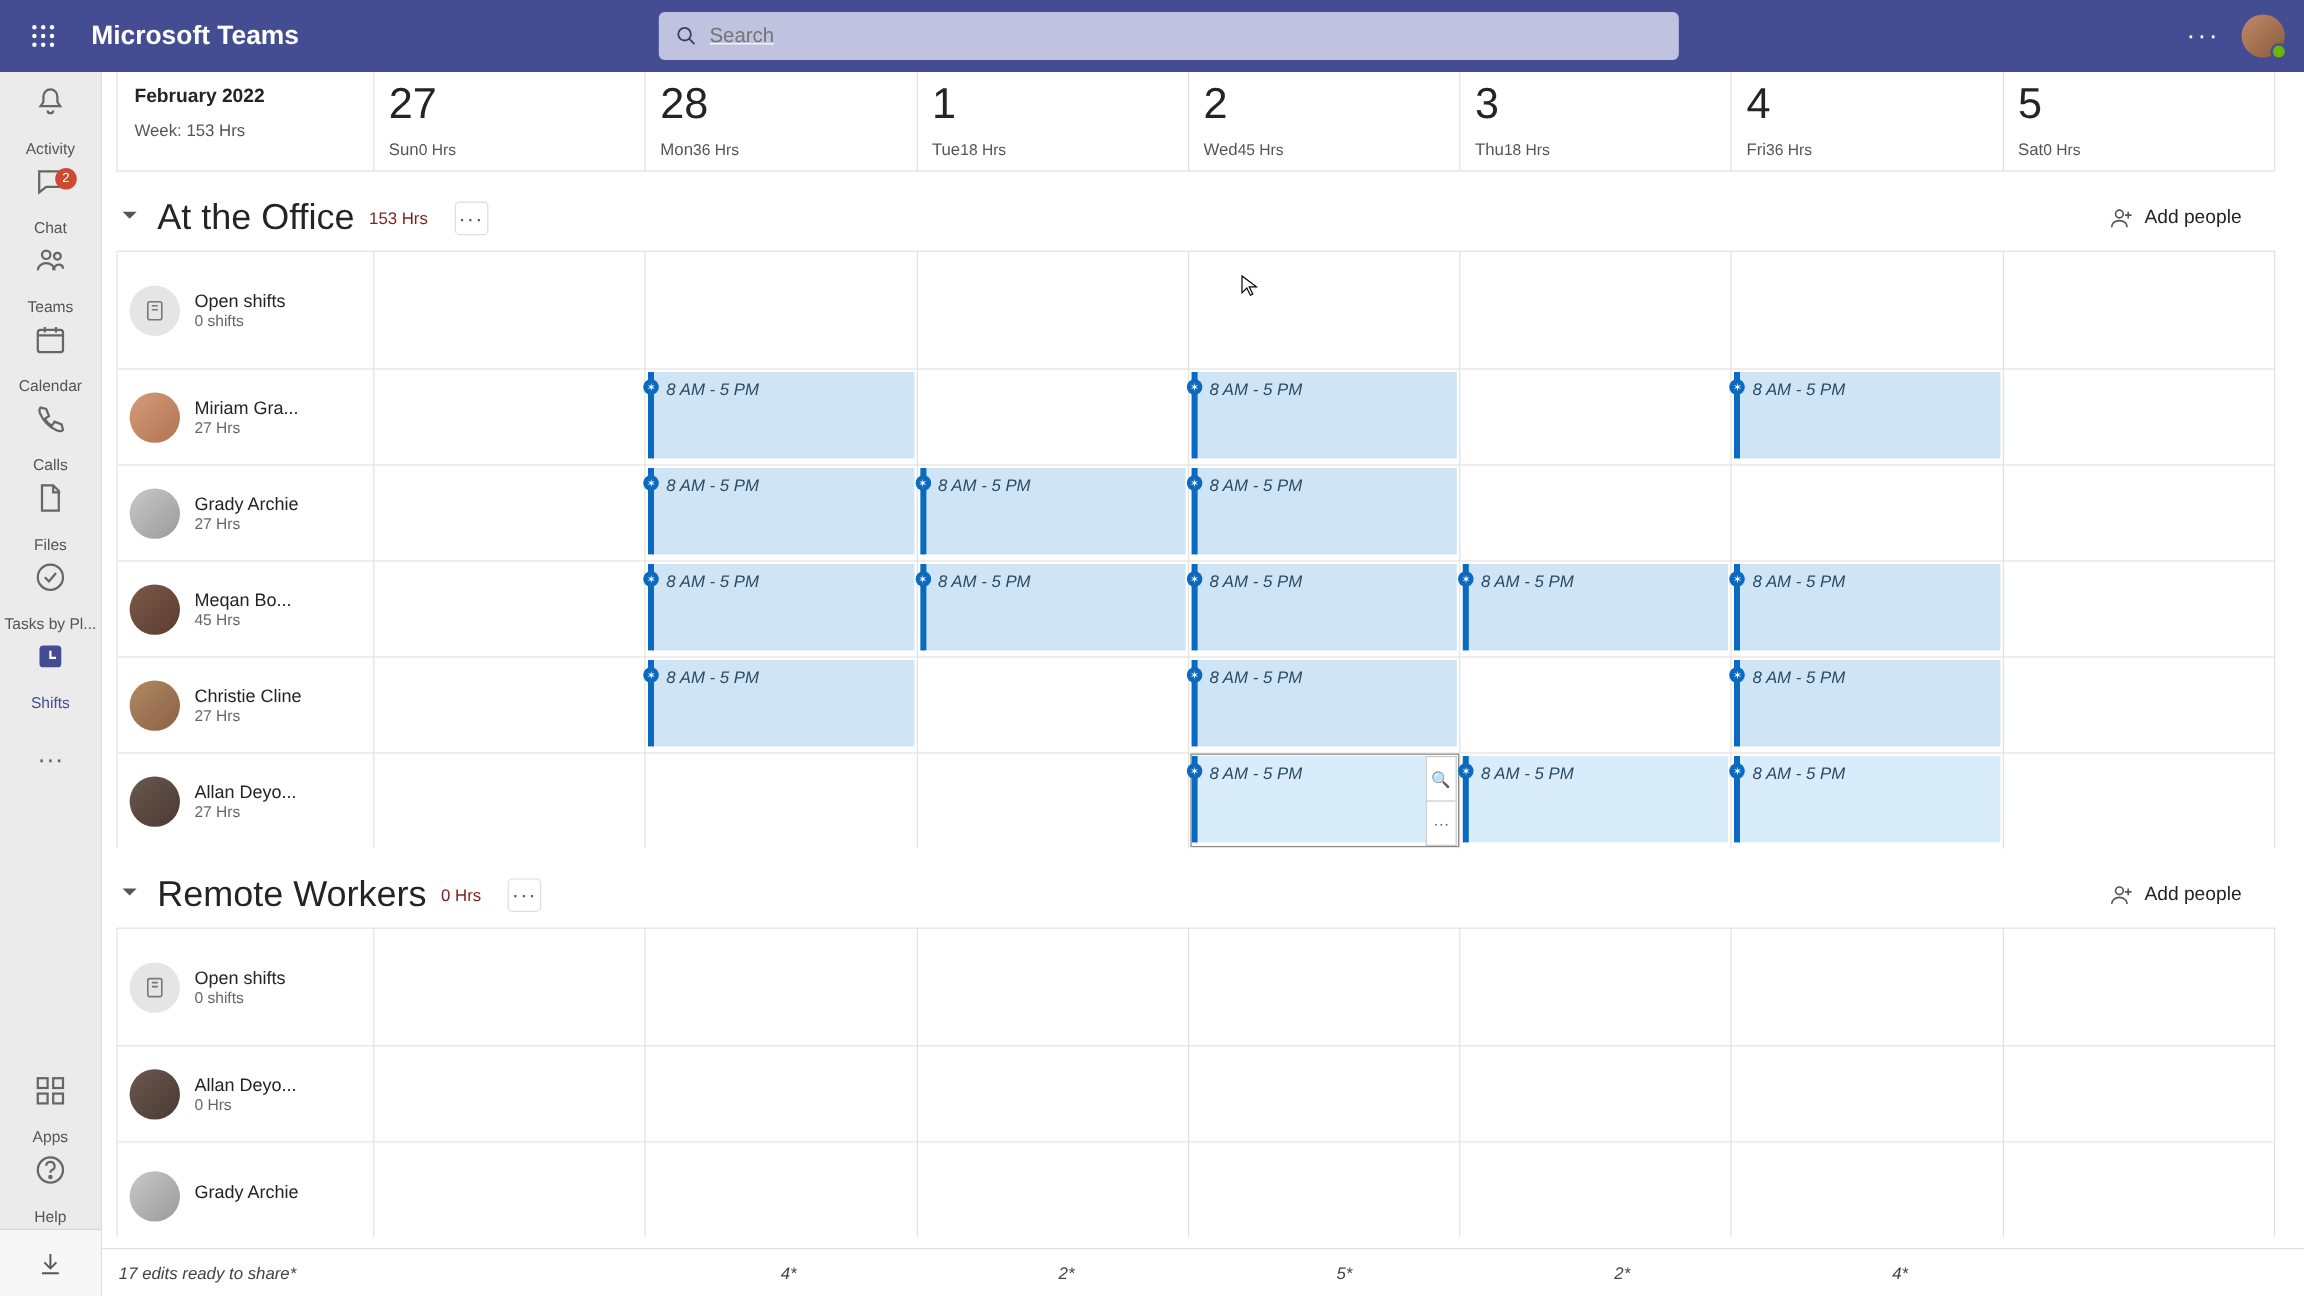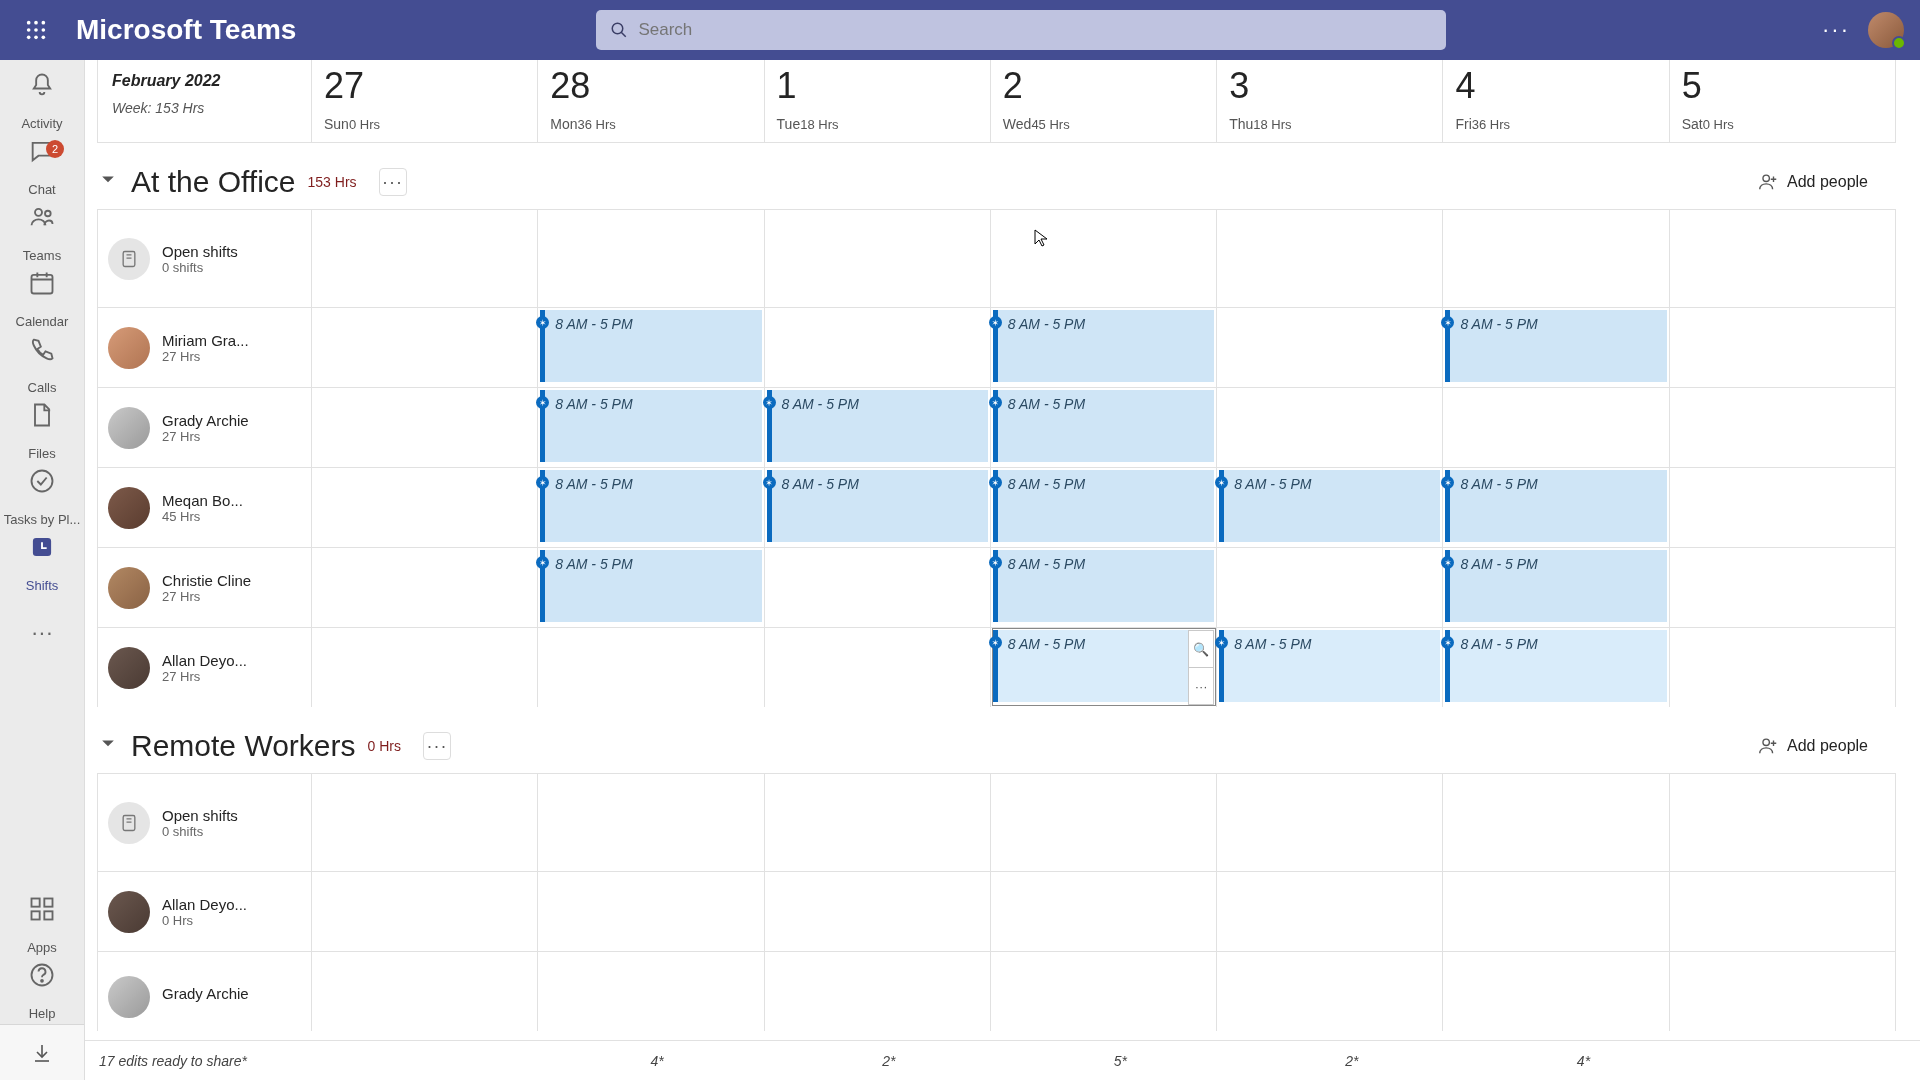--- a/index.html
+++ b/index.html
@@ -2,23 +2,23 @@
 <html><head>
 <meta charset="utf-8">
 <style>
 * { box-sizing: border-box; margin: 0; padding: 0; }
 html,body { width:1920px; height:1080px; font-family:"Segoe UI",Arial,sans-serif; font-size:14px; color:#242424; overflow:hidden; background:#fff; }
 
 
 .topbar { height:60px; background:#444d92; display:flex; align-items:center; padding:0 16px; color:#fff; }
 .waffle { width:40px; height:40px; display:flex; align-items:center; justify-content:center; margin-right:20px; cursor:pointer; }
 .waffle svg { width:22px; height:22px; fill:#fff; }
-.app-title { font-size:28px; font-weight:600; flex:0 0 auto; }
+.app-title { font-size:22px; font-weight:600; flex:0 0 auto; }
 .spacer-left { width:280px; }
-.search-wrap { flex:0 0 850px; height:40px; background:#bfc3e0; border-radius:5px; display:flex; align-items:center; padding:0 14px; margin-left:20px; }
+.search-wrap { flex:0 0 850px; height:40px; background:#bfc3e0; border-radius:5px; display:flex; align-items:center; padding:0 14px; margin-left:20px;text-decoration:underline; }
 .search-wrap svg { width:18px; height:18px; fill:#3b3e66; flex:0 0 auto; }
 .search-input { flex:1; border:none; background:transparent; margin-left:10px; font-size:17px; color:#3b3e66; outline:none; }
 .top-right { margin-left:auto; display:flex; align-items:center; gap:18px; }
 .hmore { color:#fff; font-size:22px; letter-spacing:2px; cursor:pointer; }
 .avatar-top { width:36px; height:36px; border-radius:50%; background:linear-gradient(135deg,#c08a6b,#8a5a3c); position:relative; }
 .presence-dot{position:absolute; right:-2px; bottom:-2px; width:14px;height:14px;border-radius:50%;background:#6bb700;border:2px solid #444d92;}
 
 
 .rail { position:absolute; top:60px; left:0; width:85px; bottom:0; background:#ebebeb; border-right:1px solid #ddd; display:flex; flex-direction:column; align-items:center; padding-top:8px; }
 .rail-item { width:100%; height:66px; display:flex; flex-direction:column; align-items:center; justify-content:center; gap:17px; cursor:pointer; color:#555; font-size:13px; position:relative; }
@@ -30,21 +30,21 @@
 .rail-bottom { margin-top:auto; width:100%; }
 .rail-download { width:100%; height:56px; border-top:1px solid #d7d7d7; display:flex; align-items:center; justify-content:center; background:#f7f7f7; }
 .rail-download svg{width:24px;height:24px;stroke:#555;fill:none;stroke-width:1.6;}
 
 
 .main { position:absolute; top:60px; left:85px; right:0; bottom:0; background:#fff; display:flex; flex-direction:column; }
 .inner { flex:1; display:flex; flex-direction:column; padding:0 24px 0 12px; overflow:hidden; }
 
 
 .week-head { display:grid; grid-template-columns:214px repeat(7,1fr); border:1px solid #e1e1e1; border-top:none; border-right:none;}
-.wh-side { padding:12px 14px; border-right:1px solid #e1e1e1;font-style:italic; }
+.wh-side { padding:12px 14px; border-right:1px solid #e1e1e1; }
 .wh-month { font-weight:700; font-size:16px; }
 .wh-sum { color:#555; margin-top:10px; font-size:14px; }
 .wh-day { border-right:1px solid #e1e1e1; padding:8px 12px 10px; display:flex; flex-direction:column; }
 .wh-day:last-child{border-right:1px solid #e1e1e1;}
 .wh-num { font-size:36px; font-weight:400; line-height:1; }
 .wh-row2 { display:flex; align-items:flex-end; margin-top:12px; }
 .wh-name { color:#555; font-size:14px; }
 .wh-hrs { color:#555; font-size:13px; }
 
 .daynotes-row{display:grid; grid-template-columns:214px repeat(7,1fr); height:58px; border-left:1px solid #e1e1e1;}

